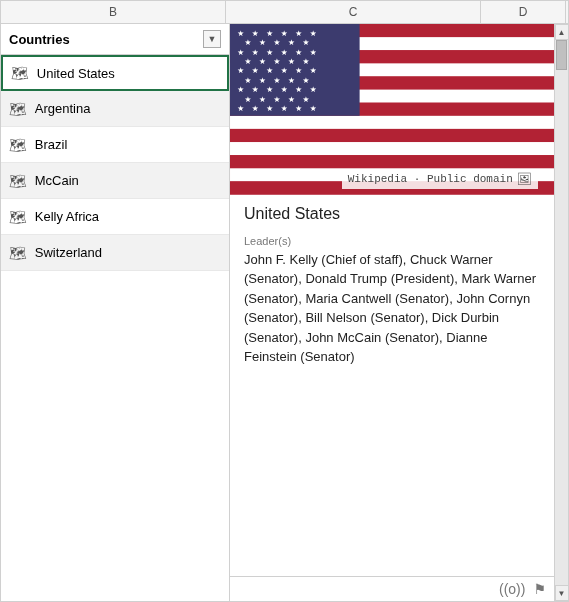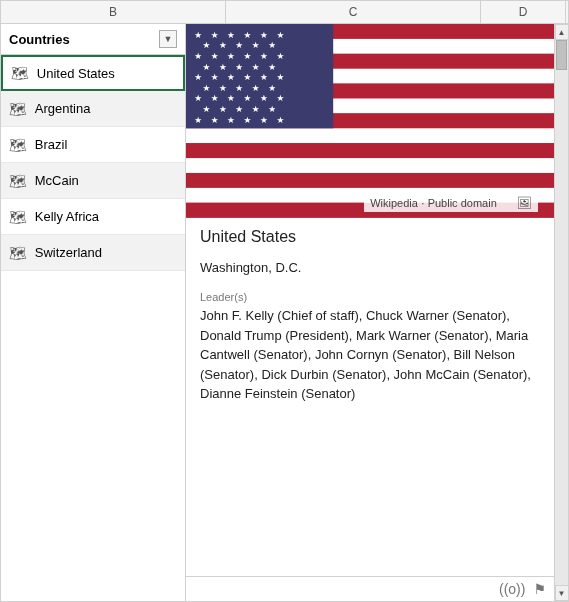--- a/index.html
+++ b/index.html
@@ -40,21 +40,21 @@
     .col-header-d { width: 85px; }
 
     .main-area {
       display: flex;
       flex: 1;
       overflow: hidden;
     }
 
     
     .left-column {
-      width: 185px;
+      width: 229px;
       flex-shrink: 0;
       border-right: 1px solid #d0d0d0;
       display: flex;
       flex-direction: column;
       text-align: center;
     }
 
     .filter-header {
       display: flex;
       align-items: center;
@@ -142,21 +142,22 @@
     .flag-caption {
       position: absolute;
       bottom: 6px;
       right: 16px;
       background: rgba(255,255,255,0.85);
       font-size: 11px;
       color: #444;
       padding: 2px 6px;
       display: flex;
       align-items: center;
-      gap: 20px;
+      gap: 4px;
+      font-family: Liberation Mono, monospace;
     }
 
     .card-body {
       padding: 10px 14px;
     }
     .card-title {
       font-size: 16px;
       font-weight: 400;
       color: #222;
       margin-bottom: 12px;
@@ -362,21 +363,20 @@
             <div class="flag-caption">
               <span>Wikipedia · Public domain</span>
               <span style="font-size:12px;">🖼</span>
             </div>
           </div>
 
           <div class="card-body">
             <div class="card-title">United States</div>
             <div id="card-sections">
 
-                <div class="card-section-value">Washington, D.C.</div>
                 <div class="card-section-label">Leader(s)</div>
                 <div class="card-section-value">John F. Kelly (Chief of staff), Chuck Warner (Senator), Donald Trump (President), Mark Warner (Senator), Maria Cantwell (Senator), John Cornyn (Senator), Bill Nelson (Senator), Dick Durbin (Senator), John McCain (Senator), Dianne Feinstein (Senator)</div>
               </div>
           </div>
         </div>
 
         <div class="bottom-bar">
           <span class="signal-icon">((o))</span>
           <span class="pin-icon">⚑</span>
         </div>

